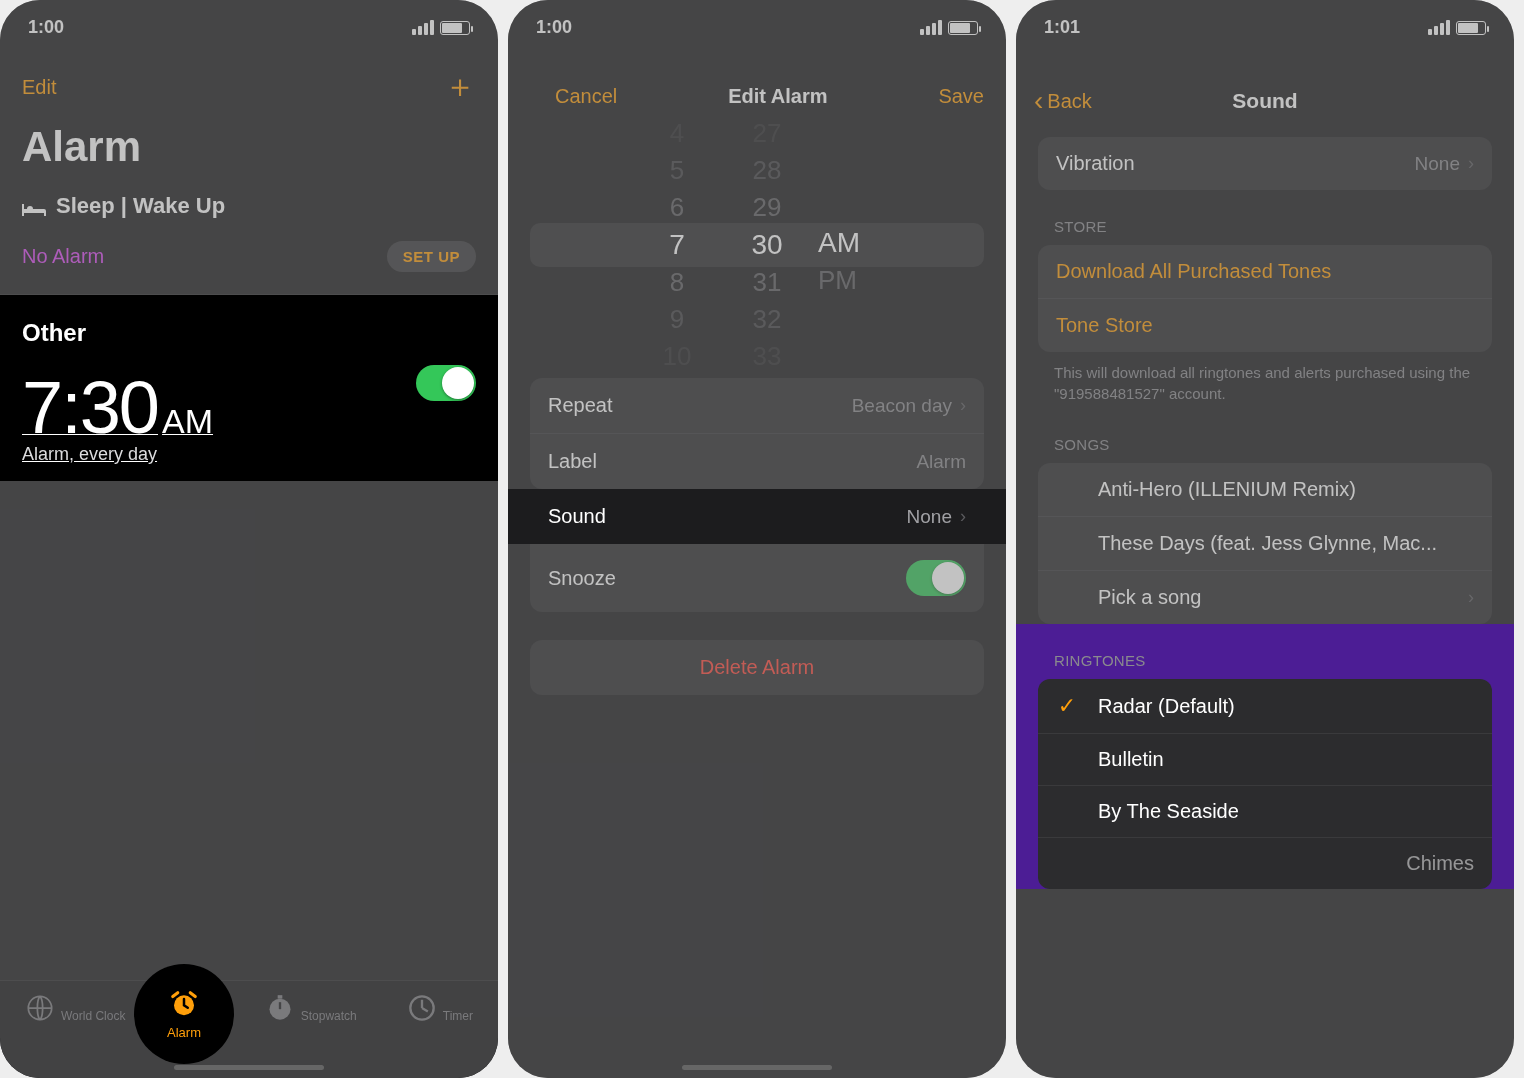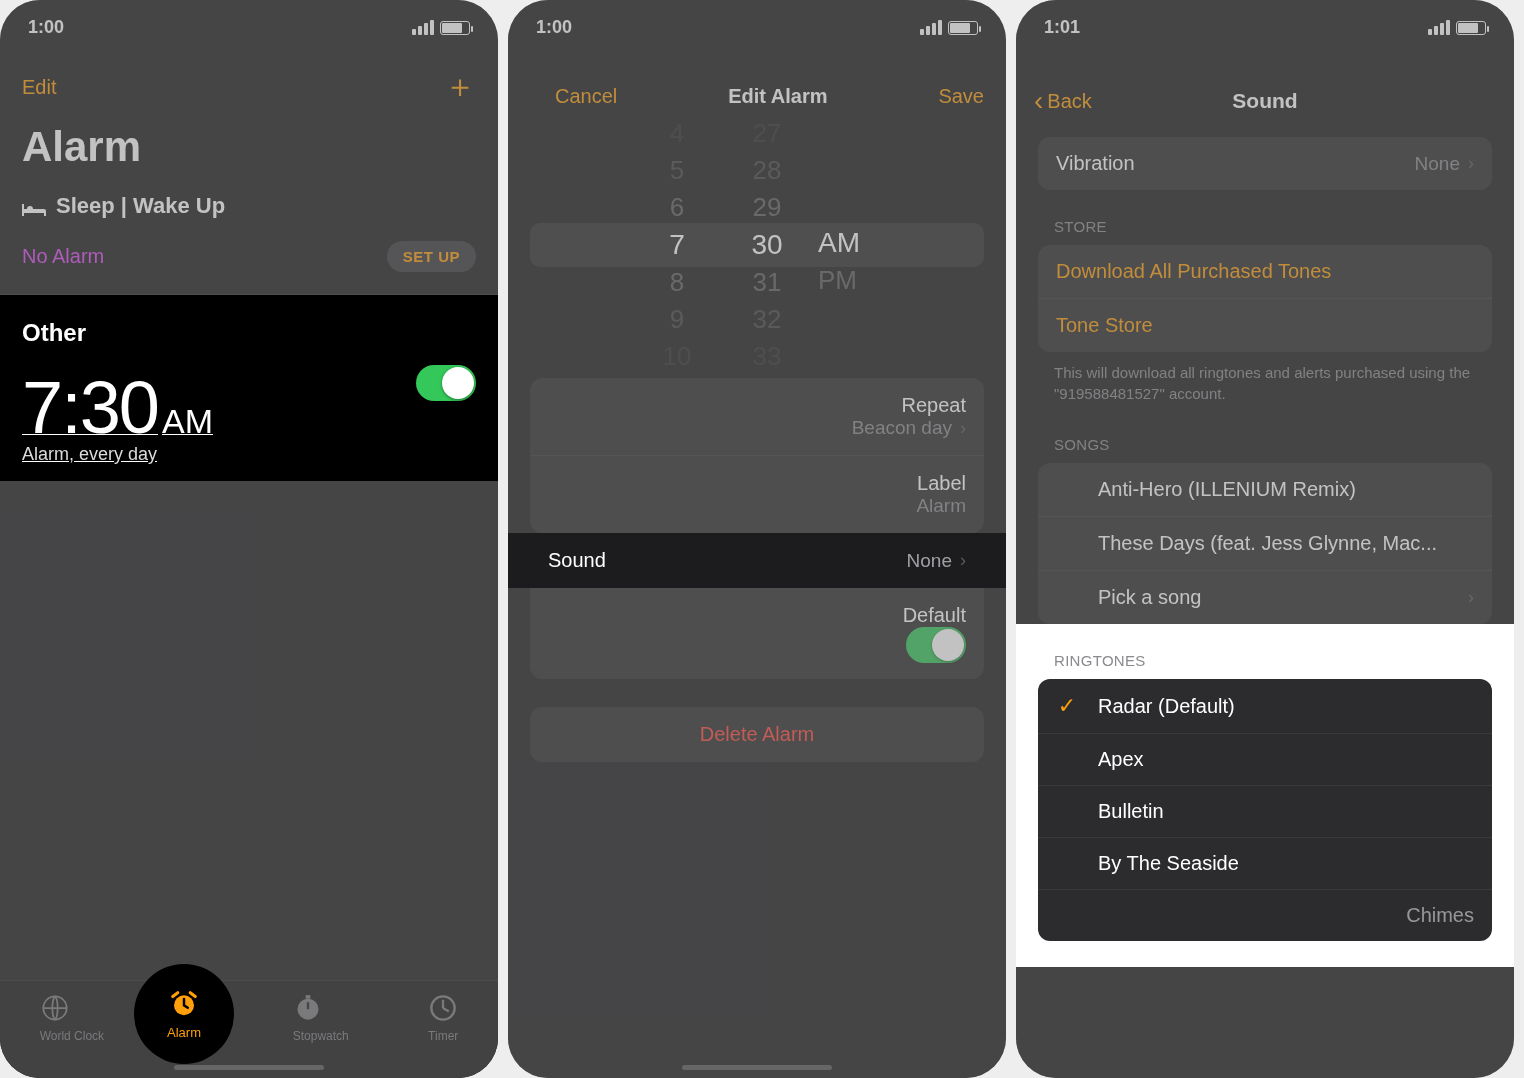--- a/index.html
+++ b/index.html
@@ -104,21 +104,21 @@
     position:relative; z-index:20;
   }
 
   
   .tab-bar {
     position:absolute; bottom:0; left:0; right:0; height:98px;
     background:#161618; display:flex; justify-content:space-around;
     align-items:flex-start; padding-top:12px;
     border-top: 0.5px solid #2b2b2d;
   }
-  .tab-item { display:flex; flex-direction:column; align-items:flex-start; gap:6px; color:#7c7c80; font-size:12px;}
+  .tab-item { display:flex; align-items:flex-end; gap:6px; color:#7c7c80; font-size:12px;}
   .tab-icon { width:30px; height:30px; display:flex; align-items:center; justify-content:center; }
   .circle-highlight {
     position:absolute; bottom:14px; width:100px; height:100px; background:#000;
     border-radius:50%; left:134px; z-index:20;
     display:flex; flex-direction:column; align-items:center; justify-content:center; gap:6px;
   }
   .circle-highlight .tab-icon svg { fill:#ff9f0a; }
   .circle-highlight span { color:#ff9f0a; font-size:13px; font-weight:500; }
   .home-indicator {
     position:absolute; bottom:8px; left:50%; transform:translateX(-50%);
@@ -139,24 +139,23 @@
     position:absolute; left:0; right:0; height:44px; top:50%; transform:translateY(-50%);
     background:#2e2e30; border-radius:10px;
   }
   .picker-col { position:relative; z-index:2; text-align:center; font-size:26px; color:#8a8a8e; display:flex; flex-direction:column; gap:6px; width:90px;}
   .picker-col .sel { font-size:28px; color:#fff; font-weight:500;}
   .picker-col.ampm { width:70px; text-align:left; padding-left:6px;}
   .settings-group {
     margin: 0 22px; background:#2c2c2e; border-radius:12px; overflow:hidden;
   }
   .settings-row {
-    display:flex; justify-content:space-between; align-items:flex-end;
+    display:flex; justify-content:space-between; align-items:center;
     padding: 16px 18px; font-size:20px;
     border-bottom:0.5px solid #3a3a3c;
-    flex-direction:column;
   }
   .settings-row:last-child { border-bottom:none; }
   .settings-value { color:#8a8a8e; display:flex; align-items:center; gap:8px; font-size:19px;}
   .chevron { color:#5a5a5e; font-size:18px; }
   .sound-row-highlight {
     position:relative; z-index:20; background:#1c1c1e;
     display:flex; justify-content:space-between; align-items:center;
     padding: 16px 40px; font-size:20px;
   }
   .delete-btn {
@@ -178,21 +177,21 @@
   }
   .group .row:last-child { border-bottom:none; }
   .section-label {
     color:#8a8a8e; font-size:15px; padding: 28px 38px 10px; text-transform:uppercase; letter-spacing:0.3px;
   }
   .footnote {
     color:#8a8a8e; font-size:15px; padding:10px 38px 4px; line-height:1.4;
   }
   .songs .row { padding:15px 18px 15px 60px; justify-content:flex-start;}
   .ringtones-section {
-    position:relative; z-index:20; background:#ffffff; padding-bottom:26px;
+    position:relative; z-index:20; background:#4c1d95; padding-bottom:0;
   }
   .ringtones-section .section-label { color:#8a8a8e; }
   .ringtones-group {
     margin:0 22px; background:#2c2c2e; border-radius:12px; overflow:hidden; font-size:20px;
   }
   .ring-row {
     display:flex; align-items:center; gap:20px; padding:14px 18px;
     border-bottom:0.5px solid #3a3a3c;
   }
   .ring-row:last-child { border-bottom:none;justify-content:flex-end; }
@@ -377,21 +376,21 @@
   <div class="sound-row-highlight">
     <span>Sound</span>
     <span class="settings-value" style="color:#a0a0a4">
         <span>None</span>
         <span class="chevron">›</span>
       </span>
   </div>
 
   <div class="settings-group" style="border-radius:0 0 12px 12px">
     <div class="settings-row">
-      <span>Default</span>
+      <span>Snooze</span>
       <div class="toggle">
           <div class="knob"></div>
         </div>
     </div>
   </div>
 
   <div class="delete-btn">Delete Alarm</div>
 
   <div class="home-indicator"></div>
 </div>
@@ -455,24 +454,20 @@
 
   <div class="ringtones-section">
     <div class="section-label">RINGTONES</div>
     <div class="ringtones-group">
       <div class="ring-row">
         <span class="check">✓</span>
         <span>Radar (Default)</span>
       </div>
       <div class="ring-row">
         <span class="check"></span>
-        <span>Apex</span>
-      </div>
-      <div class="ring-row">
-        <span class="check"></span>
         <span>Bulletin</span>
       </div>
       <div class="ring-row">
         <span class="check"></span>
         <span>By The Seaside</span>
       </div>
       <div class="ring-row" style="opacity:.5">
         <span class="check"></span>
         <span>Chimes</span>
       </div>

